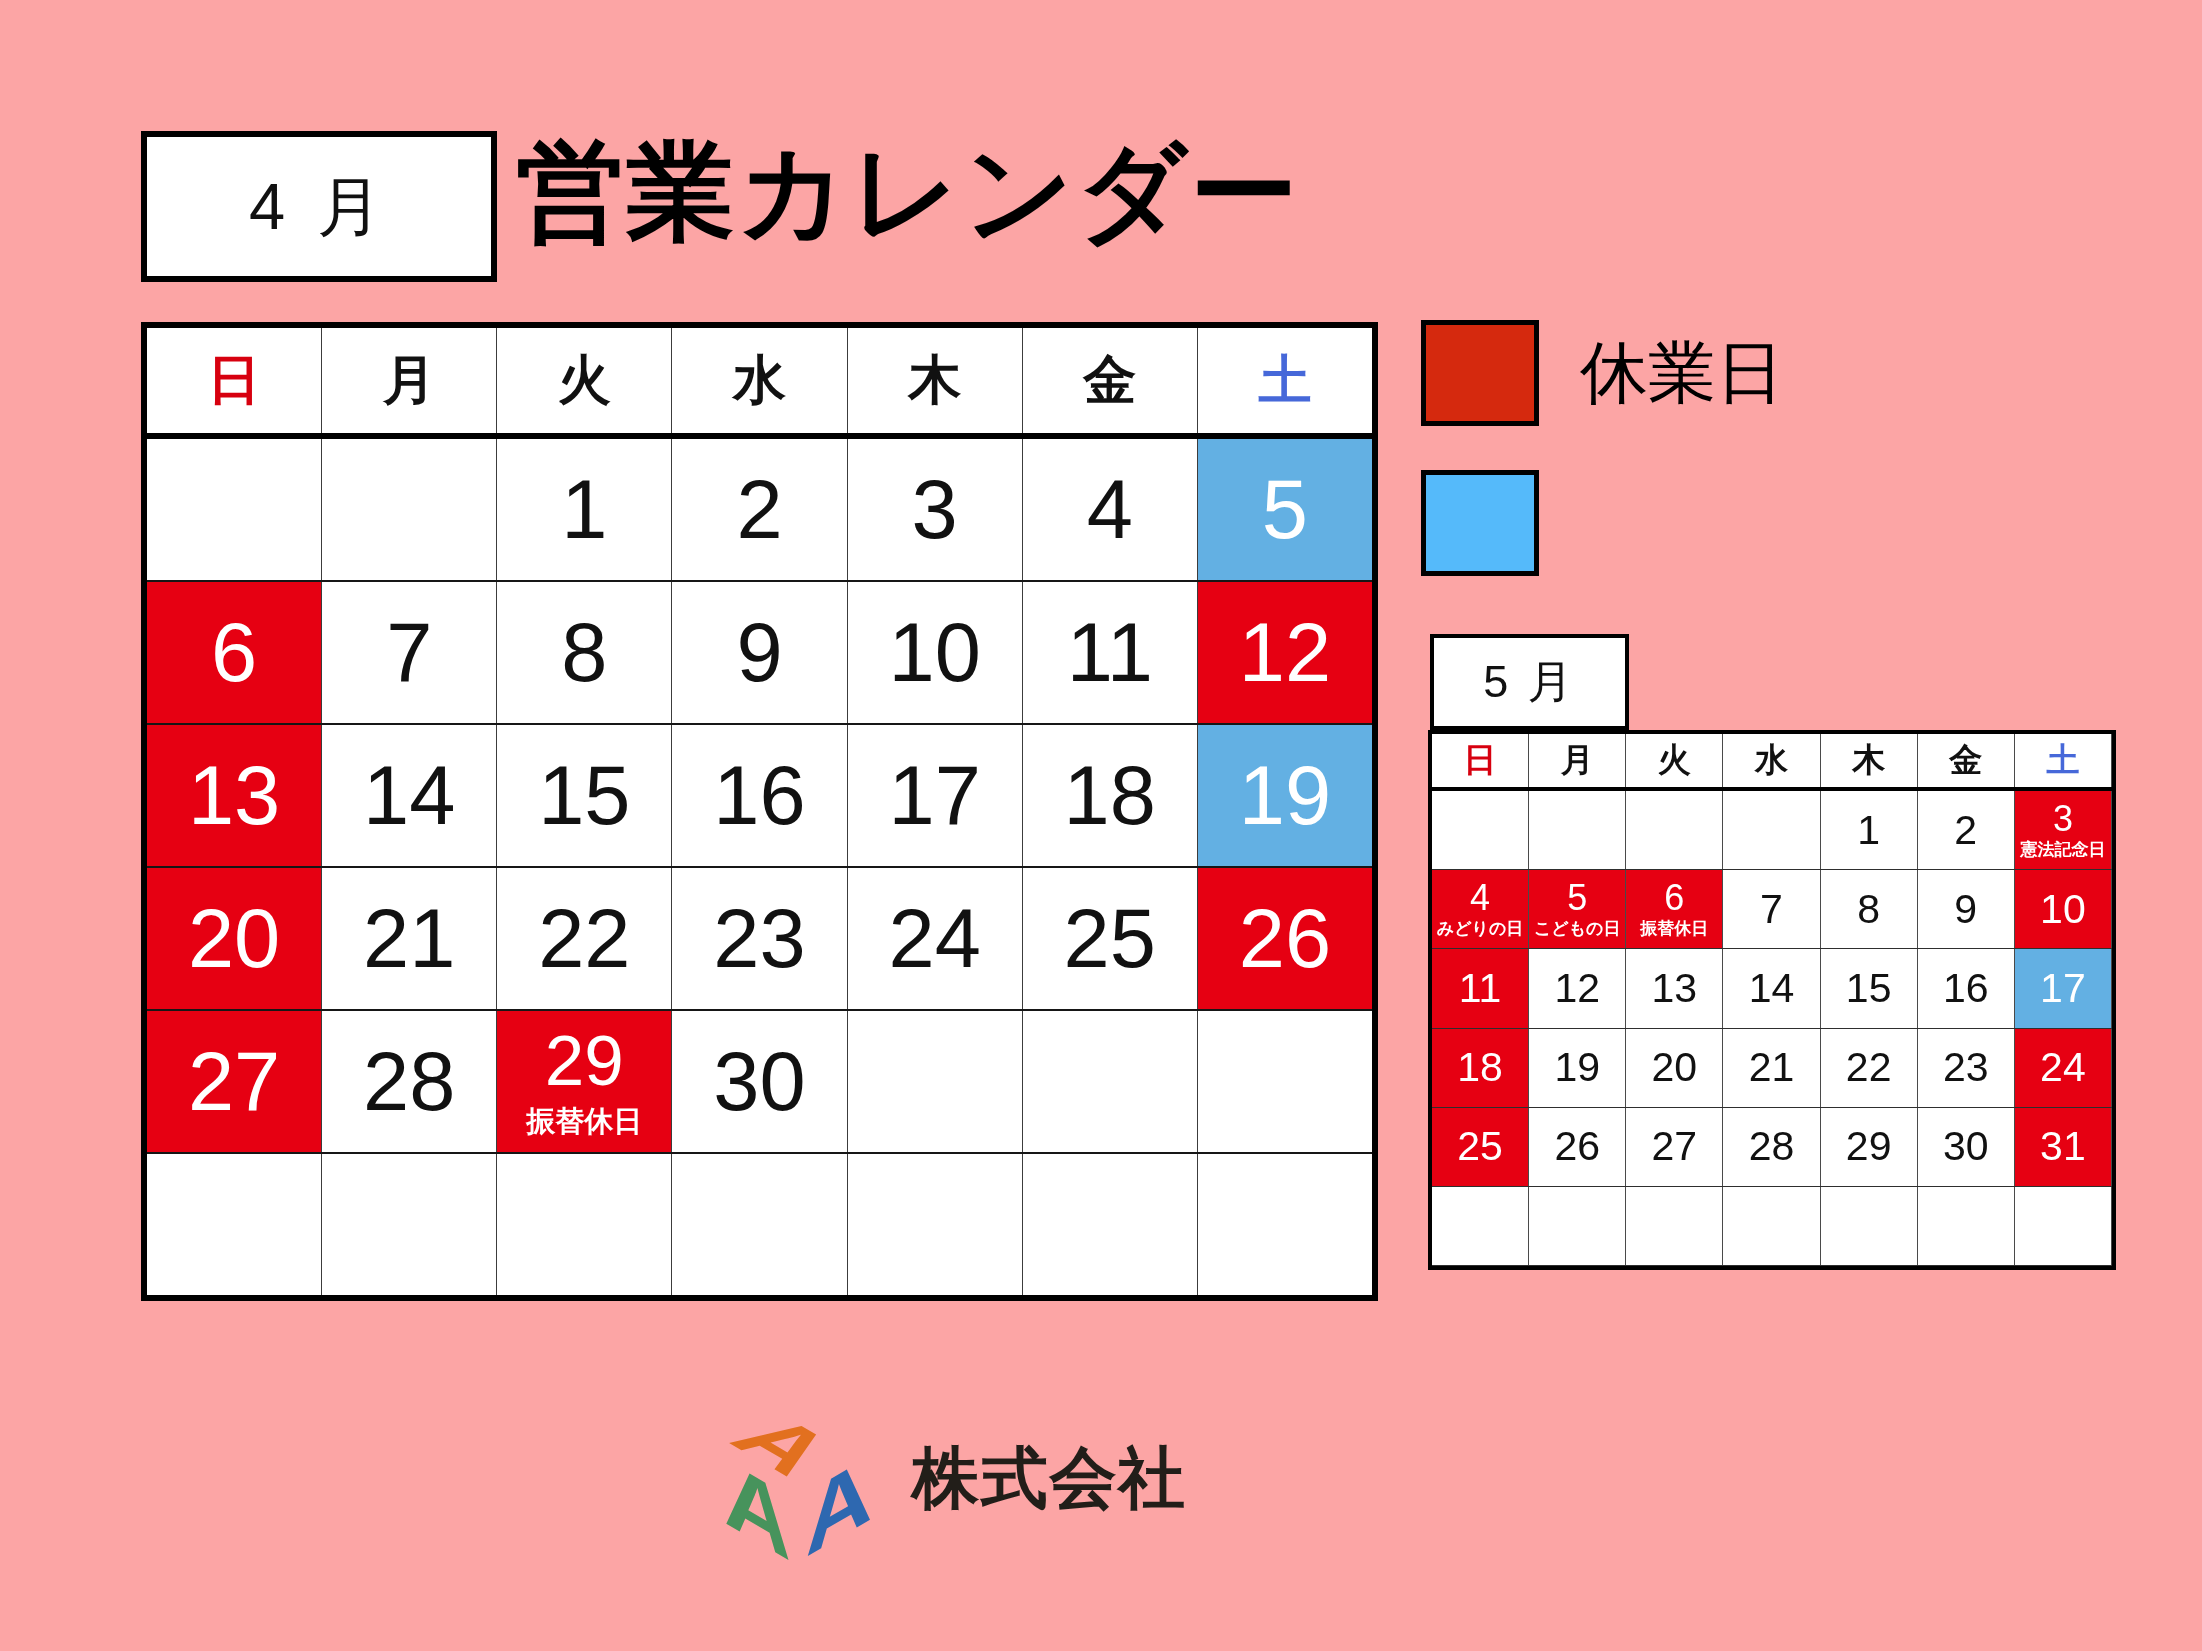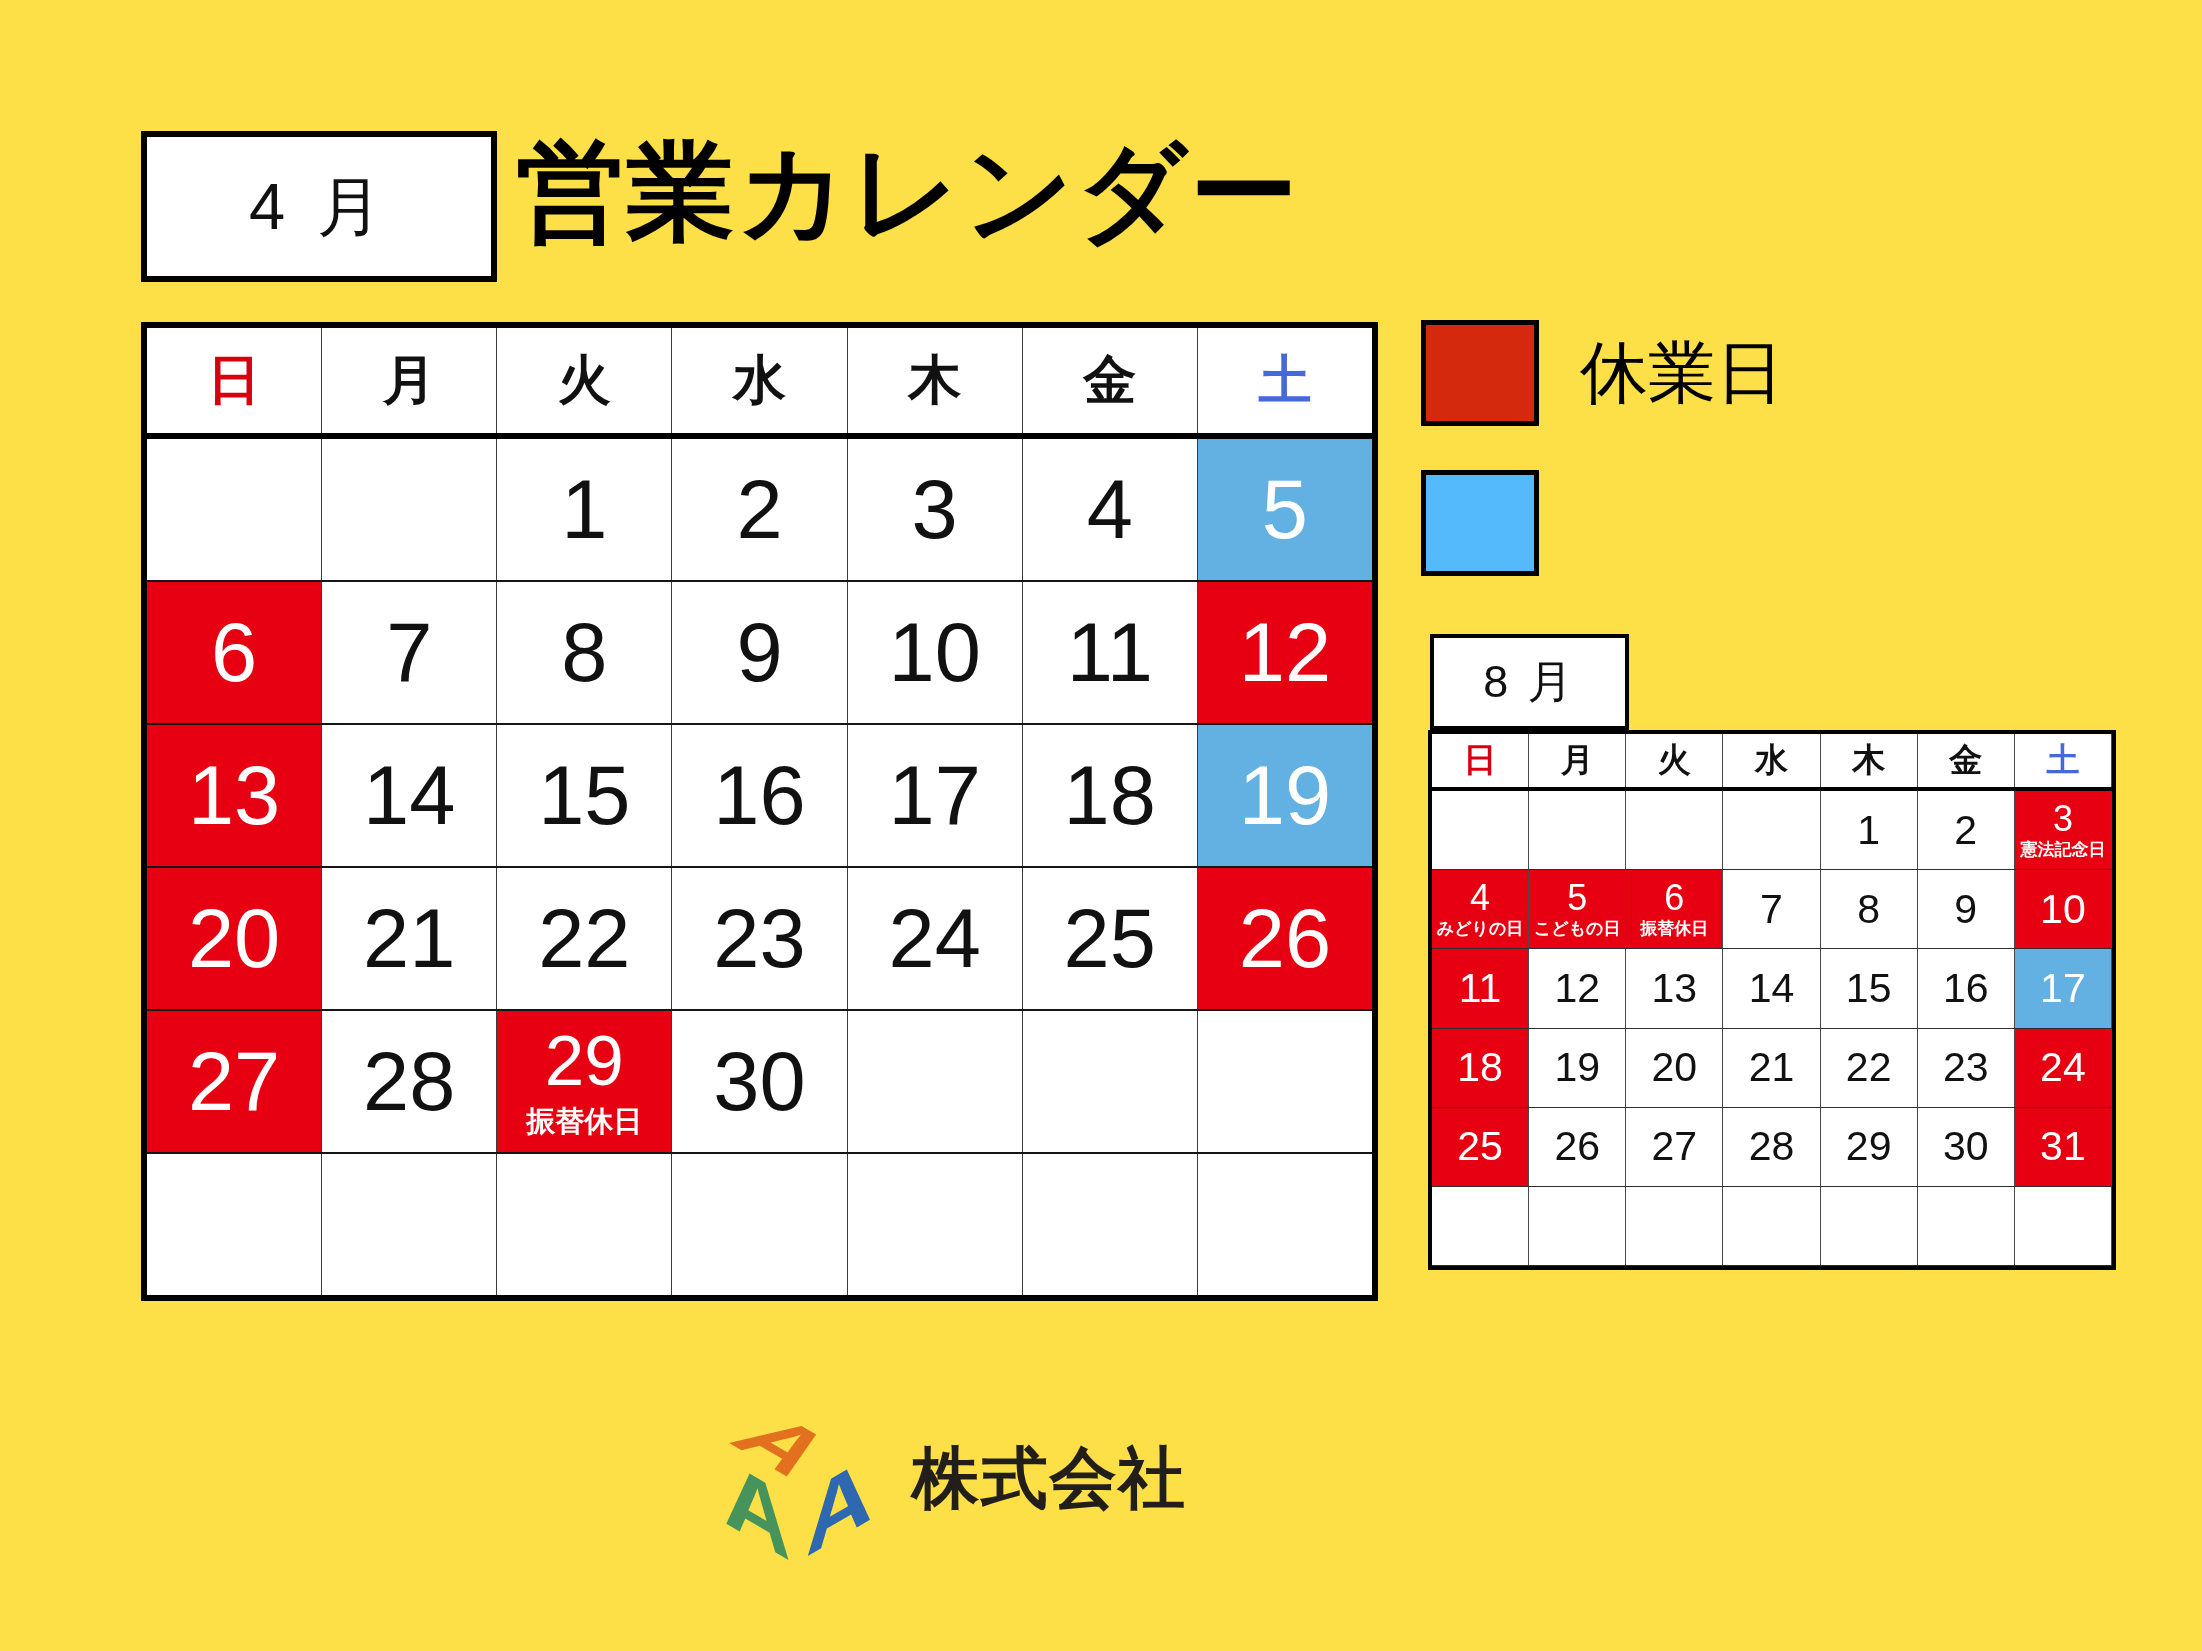--- a/index.html
+++ b/index.html
@@ -1,16 +1,16 @@
 <!DOCTYPE html>
 <html style="font-size:13.8px"><head>
 <meta charset="utf-8">
 <style>
   html,body{margin:0;padding:0;background:#fff;}
-  .page{position:relative;width:2203px;height:1652px;background:#fde047;overflow:hidden;
+  .page{position:relative;width:2203px;height:1652px;background:#fca5a5;overflow:hidden;
         font-family:"Liberation Sans","DejaVu Sans",sans-serif;color:#111;}
 
   
   .month-box{position:absolute;display:flex;align-items:center;justify-content:center;
              background:#fff;border:6px solid #000;}
   .month-box.april{left:141px;top:131px;width:344px;height:139px;font-size:65px;letter-spacing:6.9px;}
   .month-box.may{left:1430px;top:634px;width:191px;height:88px;border-width:4.3px;font-size:45px;letter-spacing:3.4px;}
   .page-title{position:absolute;left:516px;top:120px;font-size:108px;font-weight:900;
               letter-spacing:2.6px;color:#000;white-space:nowrap;}
 
@@ -219,21 +219,21 @@
 
   <div class="legend-row first">
     <span class="swatch" style="background: rgb(213, 41, 14);"></span>
     <span class="legend-label">休業日</span>
   </div>
   <div class="legend-row second">
     <span class="swatch" style="background: rgb(85, 186, 250);"></span>
   </div>
 
   <div class="month-box may">
-    <span>8 月</span>
+    <span>5 月</span>
   </div>
   <div class="cal" id="cal-may">
       <div class="cal-row cal-header-row">
         <div class="cal-cell cal-hdr sun">日</div>
         <div class="cal-cell cal-hdr wk">月</div>
         <div class="cal-cell cal-hdr wk">火</div>
         <div class="cal-cell cal-hdr wk">水</div>
         <div class="cal-cell cal-hdr wk">木</div>
         <div class="cal-cell cal-hdr wk">金</div>
         <div class="cal-cell cal-hdr sat">土</div>

